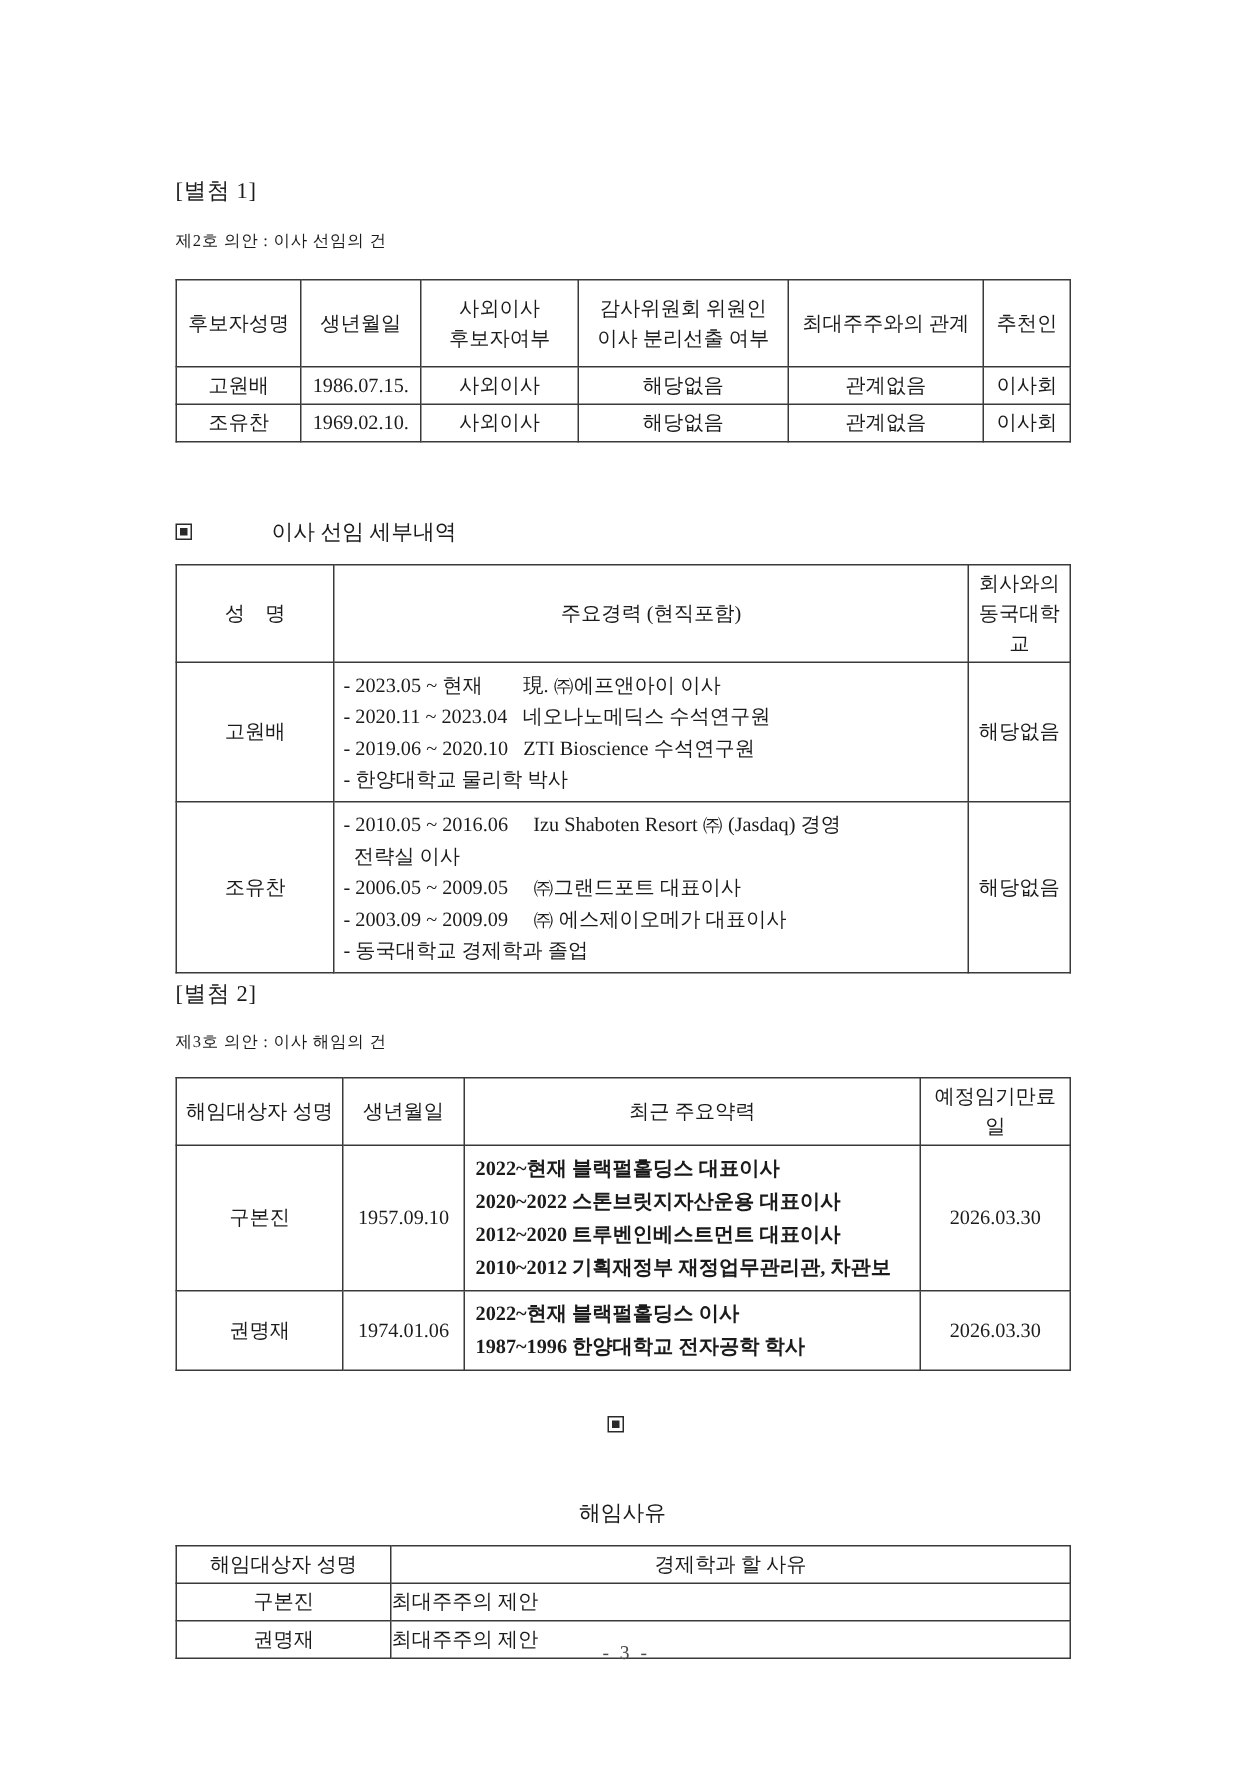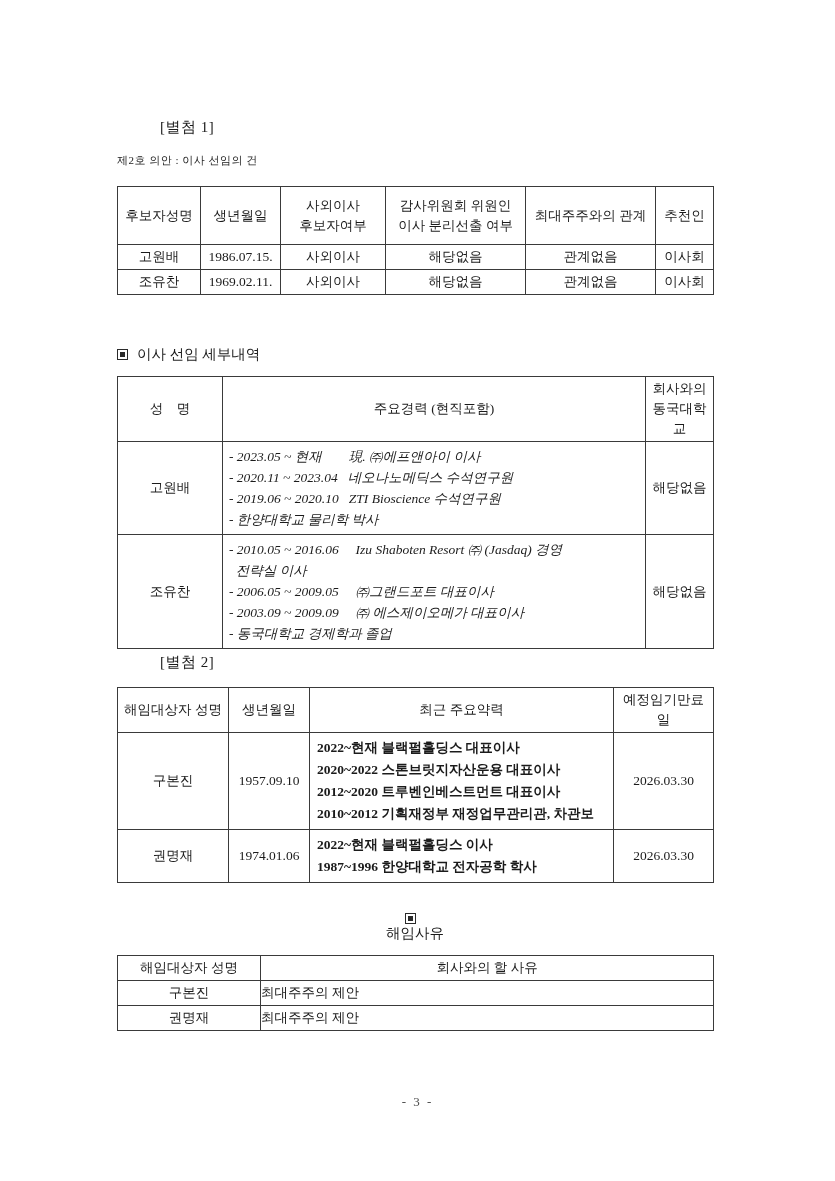--- a/index.html
+++ b/index.html
@@ -7,24 +7,24 @@
   body {
     width: 835px; height: 1181px;
     position: relative;
     font-family: "Liberation Serif", "DejaVu Serif", serif;
     color: #1b1b1b;
     -webkit-font-smoothing: antialiased;
   }
   .page { position: absolute; inset: 0; background: #fff; overflow: hidden; }
   .content { position: absolute; left: 117px; top: 118px; width: 596px; }
 
-  .attach-label { font-size: 15px; letter-spacing: 0.5px; margin-bottom: 16px; margin-left: 43px; }
+  .attach-label { font-size: 15px; letter-spacing: 0.5px; margin-bottom: 16px; }
   .agenda-title { font-size: 11px; letter-spacing: 0.5px; margin-bottom: 18px; }
 
-  .section-heading { font-size: 14.5px; display: flex; align-items: center; margin-bottom: 12px; }
+  .section-heading { font-size: 14.5px; display: flex; align-items: center; margin-bottom: 12px; gap: 44px; }
   .bullet { display: inline-block; width: 11px; height: 11px; border: 1.5px solid #2a2a2a;
             margin-right: 9px; position: relative; flex: 0 0 auto; }
   .bullet::after { content: ""; position: absolute; inset: 2px; background: #2a2a2a; }
 
   table.tbl { border-collapse: collapse; table-layout: fixed; width: 596px; }
   table.tbl th, table.tbl td {
     border: 1px solid #3a3a3a;
     font-size: 13.5px;
     line-height: 20px;
     text-align: center;
@@ -36,21 +36,21 @@
   .prewrap { white-space: pre-wrap; }
 
   
   .t1 { margin-bottom: 50px; }
   .t1 th { height: 58px; line-height: 21px; }
   .t1 td { height: 21px; }
 
   
   .t2 { margin-bottom: 4px; }
   .t2 th { height: 52px; font-weight: 700; line-height: 20px; }
-  .t2 td.career { text-align: left; padding: 4px 6px; line-height: 21px; font-style: italic; }
+  .t2 td.career { text-align: left; padding: 4px 6px; line-height: 21px; }
 
   
   .t3 { margin-bottom: 30px; }
   .t3 th { height: 26px; }
   .t3 td.career { text-align: left; padding: 4px 7px; line-height: 22px; font-weight: bold; }
 
   
   .t4 th { height: 21px; }
   .t4 td { height: 21px; }
   .t4 td.reason { text-align: left; padding-left: 0; }
@@ -97,21 +97,21 @@
         <tr>
           <td>고원배</td>
           <td>1986.07.15.</td>
           <td>사외이사</td>
           <td>해당없음</td>
           <td>관계없음</td>
           <td>이사회</td>
         </tr>
         <tr>
           <td>조유찬</td>
-          <td>1969.02.11.</td>
+          <td>1969.02.10.</td>
           <td>사외이사</td>
           <td>해당없음</td>
           <td>관계없음</td>
           <td>이사회</td>
         </tr>
       </tbody>
     </table>
 
     <div class="section-heading">
       <span class="bullet"></span>
@@ -147,20 +147,21 @@
   전략실 이사
 - 2006.05 ~ 2009.05     ㈜그랜드포트 대표이사
 - 2003.09 ~ 2009.09     ㈜ 에스제이오메가 대표이사
 - 동국대학교 경제학과 졸업</td>
           <td>해당없음</td>
         </tr>
       </tbody>
     </table>
 
     <p class="attach-label attach2-label">[별첨 2]</p>
+    <p class="agenda-title agenda-title-3">제3호 의안 : 이사 해임의 건</p>
 
     <table class="tbl t3">
       <colgroup>
         <col style="width:111px">
           <col style="width:81px">
           <col style="width:304px">
           <col style="width:100px">
       </colgroup>
       <thead>
         <tr>
@@ -196,21 +197,21 @@
     </div>
 
     <table class="tbl t4">
       <colgroup>
         <col style="width:143px">
           <col style="width:453px">
       </colgroup>
       <thead>
         <tr>
           <th>해임대상자 성명</th>
-          <th>회사와의 할 사유</th>
+          <th>경제학과 할 사유</th>
         </tr>
       </thead>
       <tbody>
         <tr>
           <td>구본진</td>
           <td class="reason">최대주주의 제안</td>
         </tr>
         <tr>
           <td>권명재</td>
           <td class="reason">최대주주의 제안</td>

